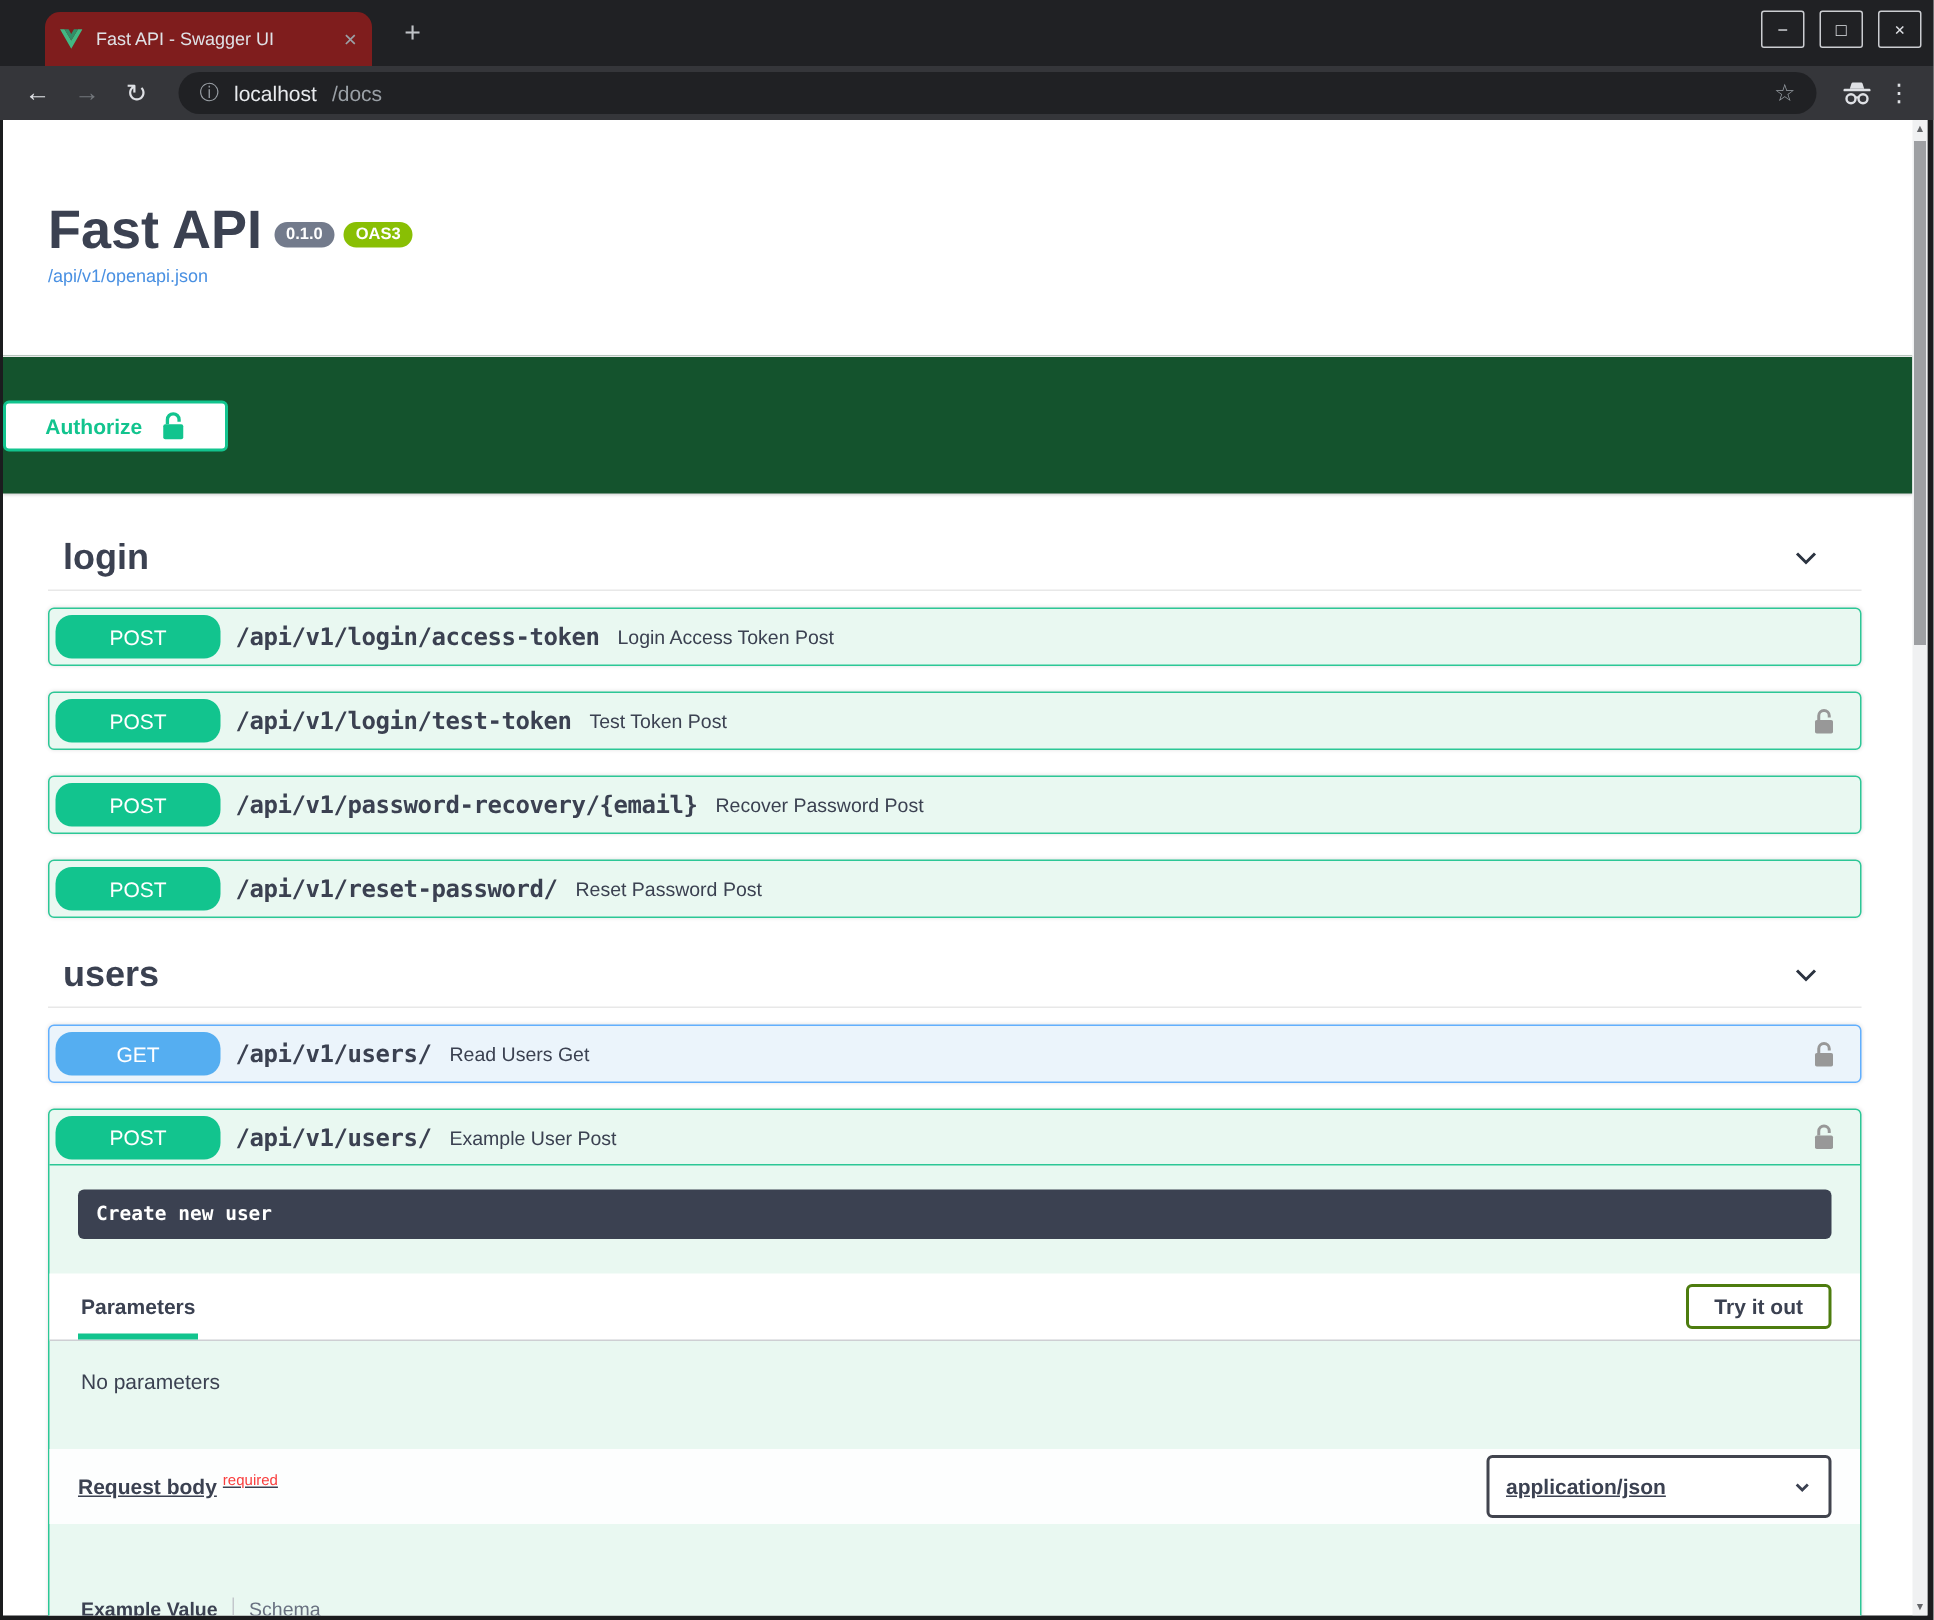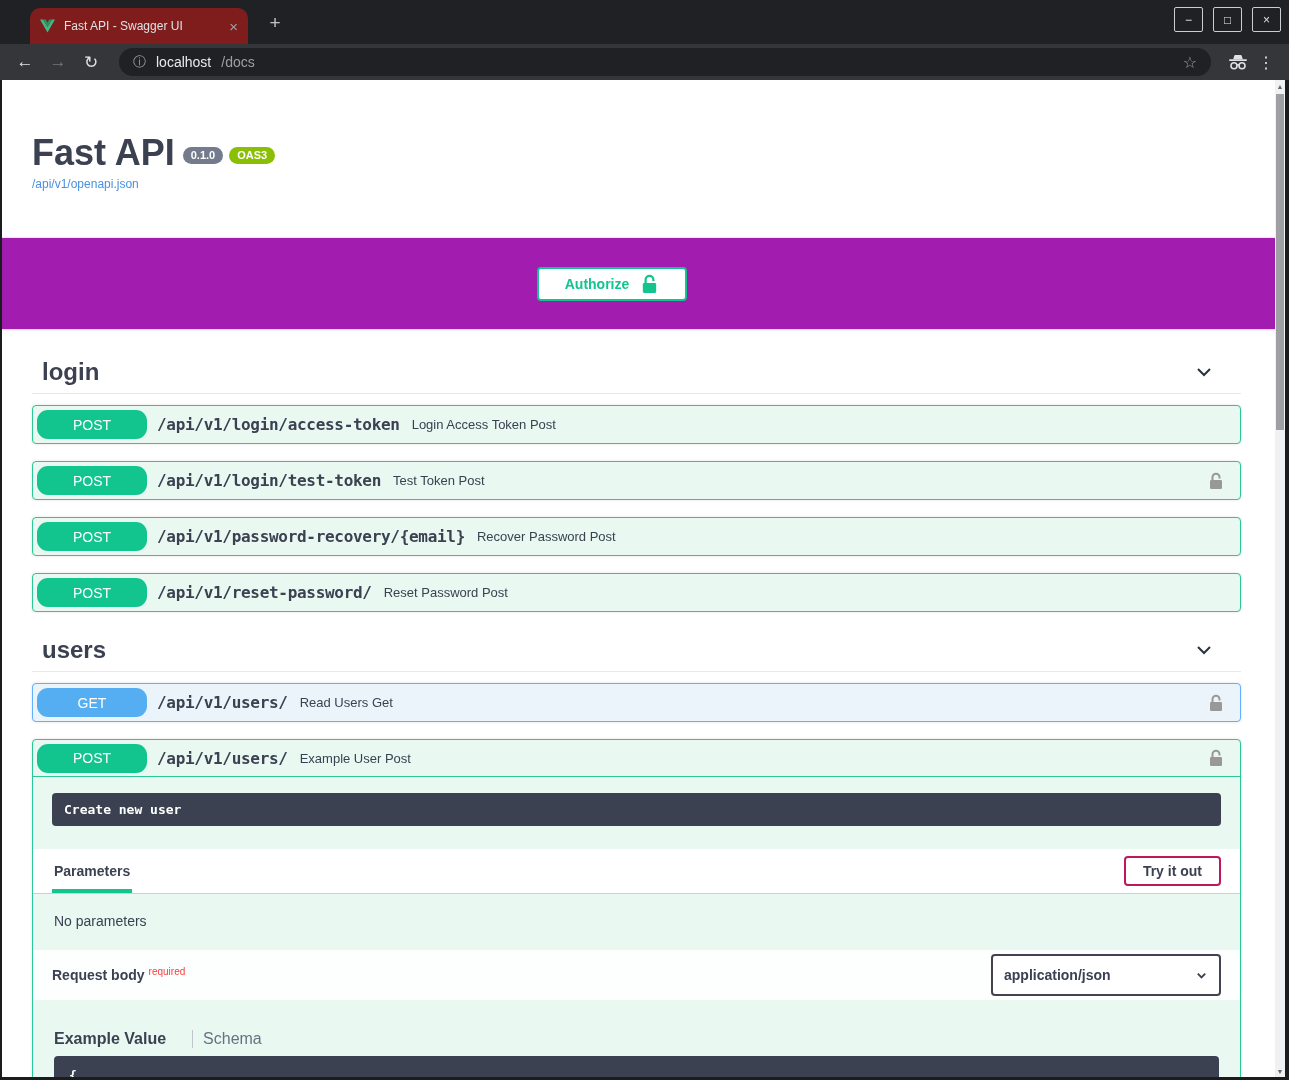--- a/index.html
+++ b/index.html
@@ -44,23 +44,23 @@
 
   
   .info { padding:53px 0 0 30px; }
   .api-title { font-size:36px; font-weight:bold; color:#3b4151; line-height:40px; display:inline; }
   .badges { display:inline-flex; gap:6px; vertical-align:super; margin-left:8px; }
   .pill { font-size:11px; font-weight:bold; color:#fff; border-radius:10px; padding:3px 8px; line-height:11px; }
   .pill-version { background:#737b8c; }
   .pill-oas { background:#89bf04; }
   .spec-link { display:block; margin-top:4px; font-size:12px; color:#4990e2; text-decoration:none; line-height:14px; width:max-content; }
 
-  .scheme { margin-top:46px; height:92px; background:#a21caf;
+  .scheme { margin-top:46px; height:92px; background:#14532d;
             border-top:1px solid #e9e9e9; box-shadow:0 1px 2px rgba(0,0,0,.18);
-            display:flex; align-items:center; justify-content:center; padding-right:54px; }
+            display:flex; align-items:center; justify-content:flex-start; padding-right:54px; }
   .authorize-btn { width:150px; height:34px; border:2px solid #12c48e; border-radius:4px; background:#fff;
                    color:#12c48e; font-weight:bold; font-size:14px;
                    display:flex; align-items:center; justify-content:center; gap:12px; }
 
   .wrapper { margin-left:30px; width:1209px; }
 
   .sec-header { margin-top:22px; height:43px; display:flex; align-items:center; padding:0 10px;
                 border-bottom:1px solid #e8e8e8; }
   .sec-header.users { margin-top:16px; }
   .sec-title { font-size:24px; font-weight:bold; color:#3b4151; }
@@ -84,31 +84,31 @@
   .op-header { height:37px; display:flex; align-items:center; padding:0 8px 0 4px;
                border-bottom:1px solid #2cc796; }
   .op-body { padding:16px 19px 0; }
   .desc-bar { height:33px; background:#3b4151; border-radius:4px; color:#fff; display:flex; align-items:center;
               padding:0 12px; font-family:"DejaVu Sans Mono","Liberation Mono",monospace; font-size:13px; font-weight:bold; }
   .params-bar { margin:23px -19px 0; height:45px; background:#fff; display:flex; align-items:flex-end;
                 padding:0 19px; border-bottom:1px solid rgba(59,65,81,.25); }
   .param-tab { height:100%; display:flex; align-items:center; border-bottom:4px solid #12c48e;
                padding:4px 2px 0; font-size:14px; font-weight:bold; color:#3b4151; }
   .tryout-btn { margin-left:auto; align-self:center; height:30px; padding:0 17px; background:#fff;
-                border:2px solid #be185d; border-radius:4px; font-size:14px; font-weight:bold; color:#3b4151; }
+                border:2px solid #4d7c0f; border-radius:4px; font-size:14px; font-weight:bold; color:#3b4151; }
   .no-params { padding:19px 2px 21px; font-size:14px; color:#3b4151; }
-  .reqbody-bar { margin:0 -19px; height:50px; background:#fdfefe; display:flex; align-items:center; padding:0 19px; }
+  .reqbody-bar { margin:16px -19px; height:50px; background:#fdfefe; display:flex; align-items:center; padding:0 19px;text-decoration:underline; }
   .reqbody-label { font-size:14px; font-weight:bold; color:#3b4151; }
   .required-sup { font-size:10px; color:#f93e3e; vertical-align:top; position:relative; top:-4px; margin-left:4px; }
   .mediatype-select { margin-left:auto; width:230px; height:42px; background:#fff; border:2px solid #41444e;
                       border-radius:4px; display:flex; align-items:center; padding:0 11px;
                       font-size:14px; font-weight:bold; color:#3b4151; }
   .select-chevron { margin-left:auto; display:flex; }
   .example-area { padding:32px 2px 0; }
-  .model-tabs { display:flex; align-items:flex-end; font-size:16px; height:16px;gap:16px; }
+  .model-tabs { display:flex; align-items:flex-end; font-size:13px; height:16px; }
   .tab-example { font-weight:bold; color:#3b4151; padding-right:10px; }
   .tab-schema { color:#697180; border-left:1px solid #c3c7cc; padding-left:10px; }
   .code-block { margin-top:8px; height:64px; background:#3b4151; border-radius:4px; padding:12px 15px;
                 color:#fff; font-family:"DejaVu Sans Mono","Liberation Mono",monospace;
                 font-size:13px; font-weight:bold; }
 </style>
 </head>
 <body>
 
 <div class="window">

